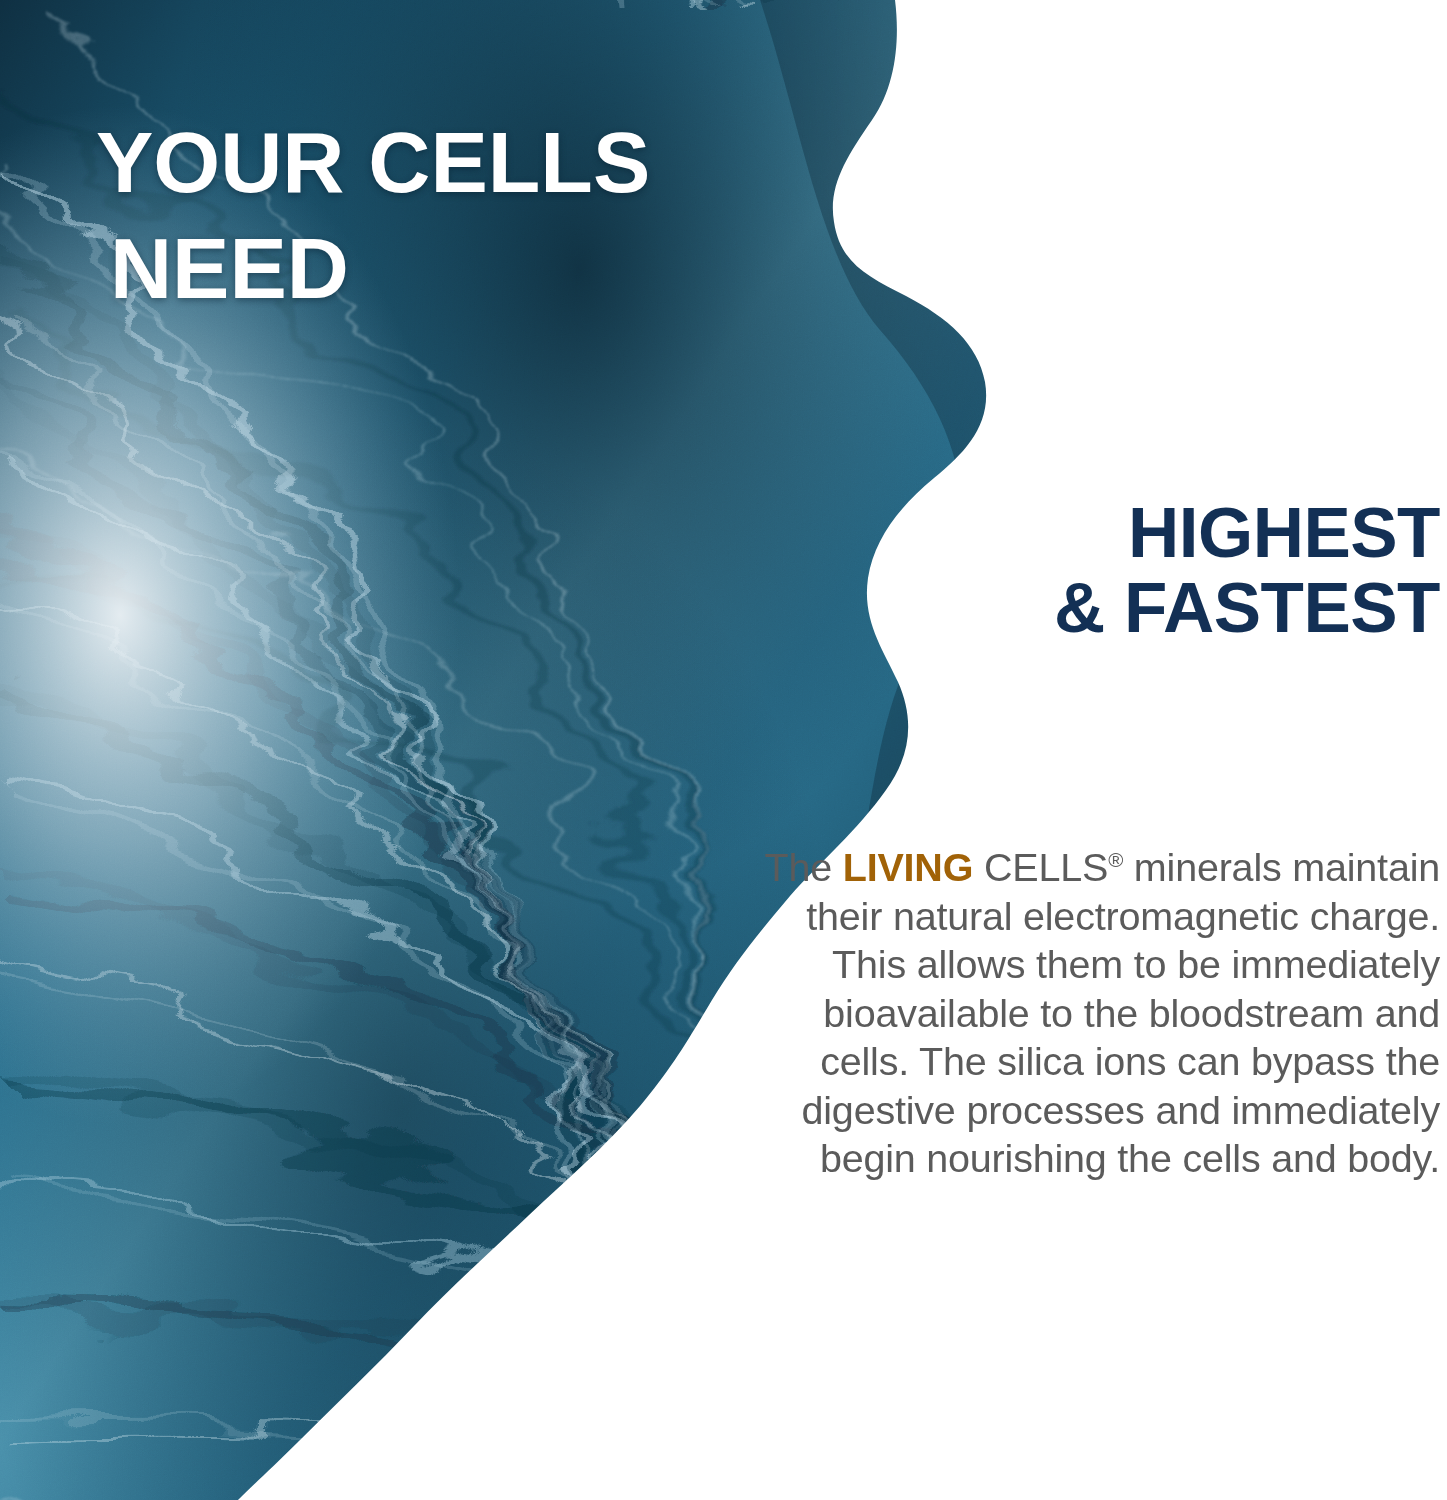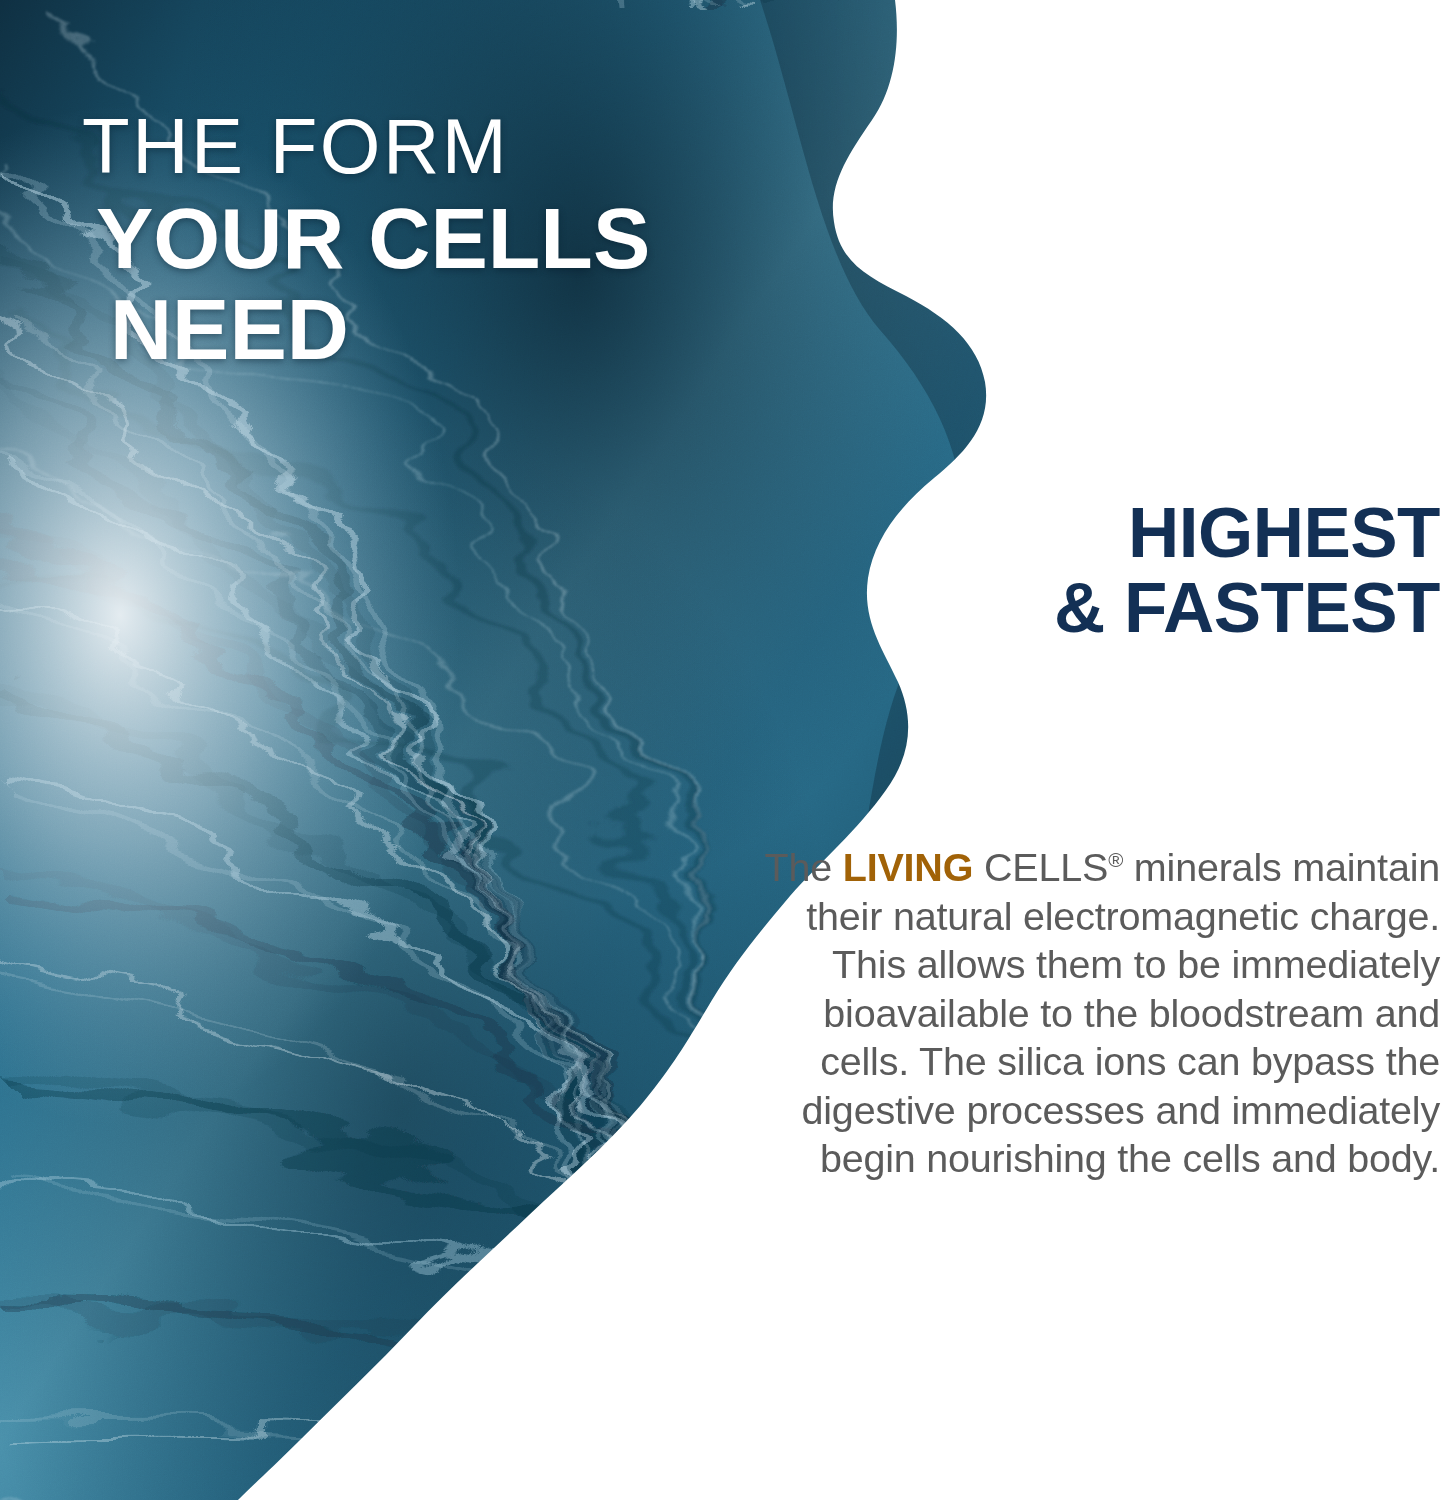--- a/index.html
+++ b/index.html
@@ -53,21 +53,21 @@
     padding-left: 2px;
   }
   .hl-bold {
     font-size: 86px;
     font-weight: 700;
     letter-spacing: 0px;
     padding-left: 16px;
     margin-top: 12px;
   }
   .hl-bold.second {
-    margin-top: 6px;
+    margin-top: 22px;
     padding-left: 30px;
   }
 
   
   #right-column {
     position: absolute;
     right: 7px;
     top: 0;
     width: 640px;
     height: 1496px;
@@ -251,21 +251,20 @@
         <path d="M760,0 C800,120 820,260 880,330 C960,420 990,520 930,620
                  C860,730 880,850 830,950 C770,1070 680,1160 590,1270
                  C490,1390 380,1470 250,1500 L1000,1500 L1000,0 Z" fill="#071c29" opacity="0.30"></path>
 
         <rect x="0" y="0" width="1000" height="1500" filter="url(#grain)" opacity="0.07" style="mix-blend-mode:overlay"></rect>
       </g>
     </svg>
   </div>
 
   <div id="left-headline">
-    <div class="hl-line hl-thin">THE FORM</div>
     <div class="hl-line hl-bold">YOUR CELLS</div>
     <div class="hl-line hl-bold second">NEED</div>
   </div>
 
   <div id="right-column">
 
     <div id="right-heading">
       <span class="rh-line">HIGHEST</span>
       <span class="rh-line">&amp; FASTEST</span>
     </div>

